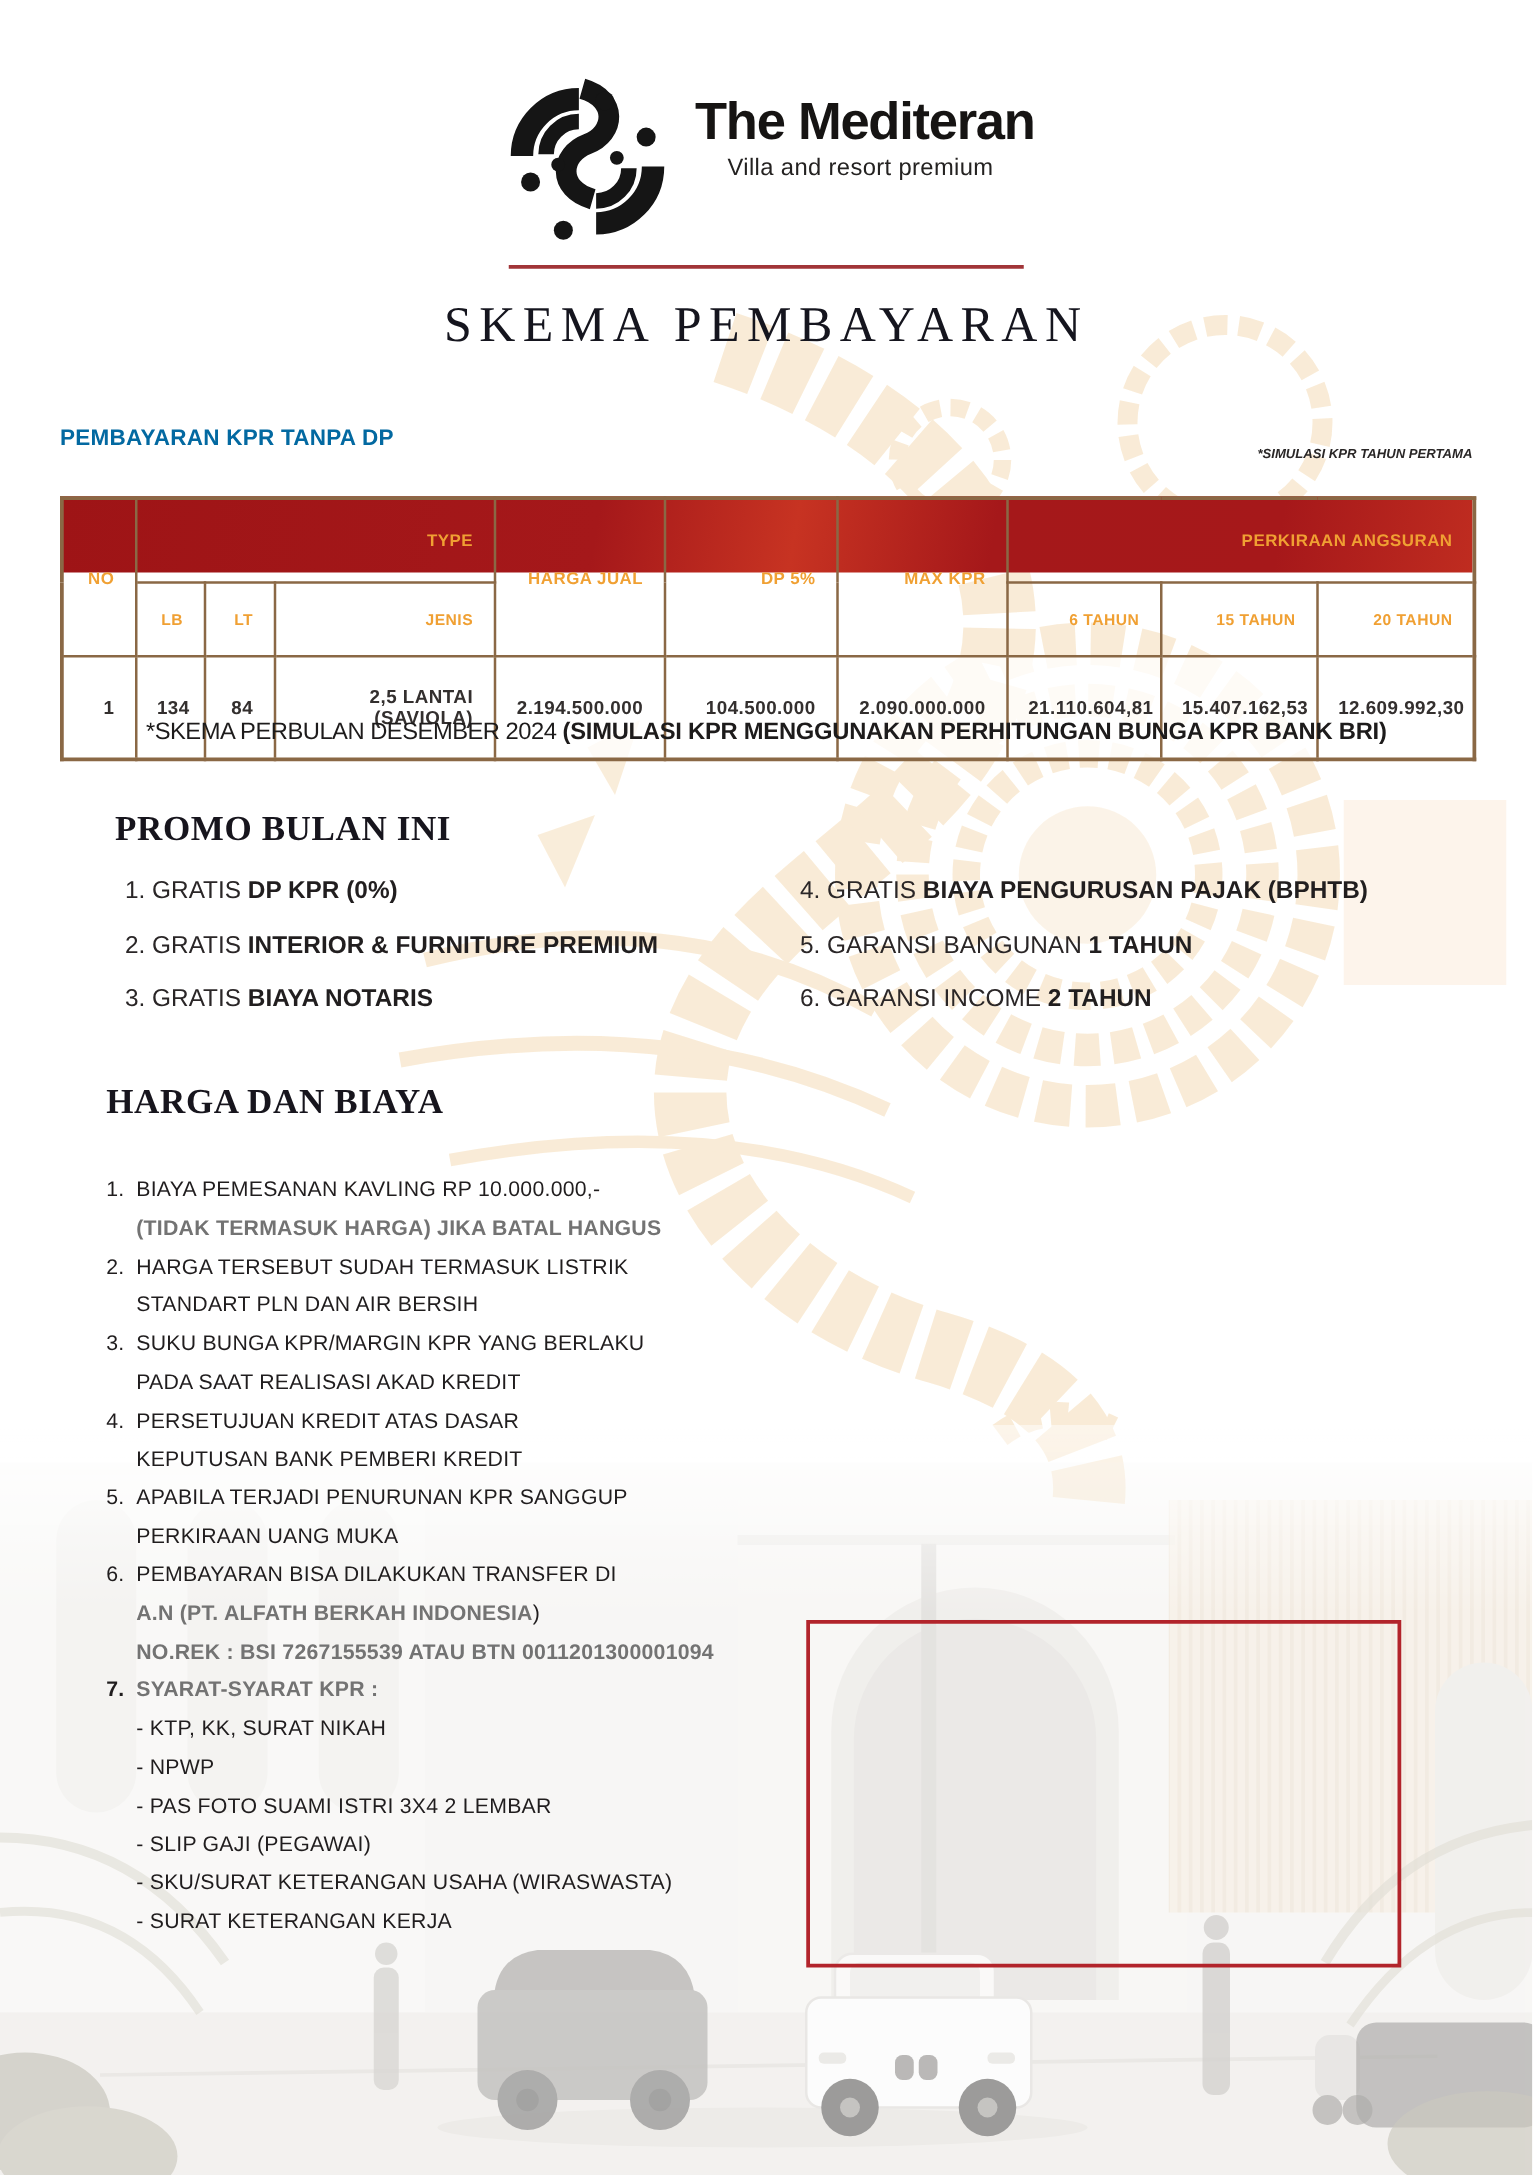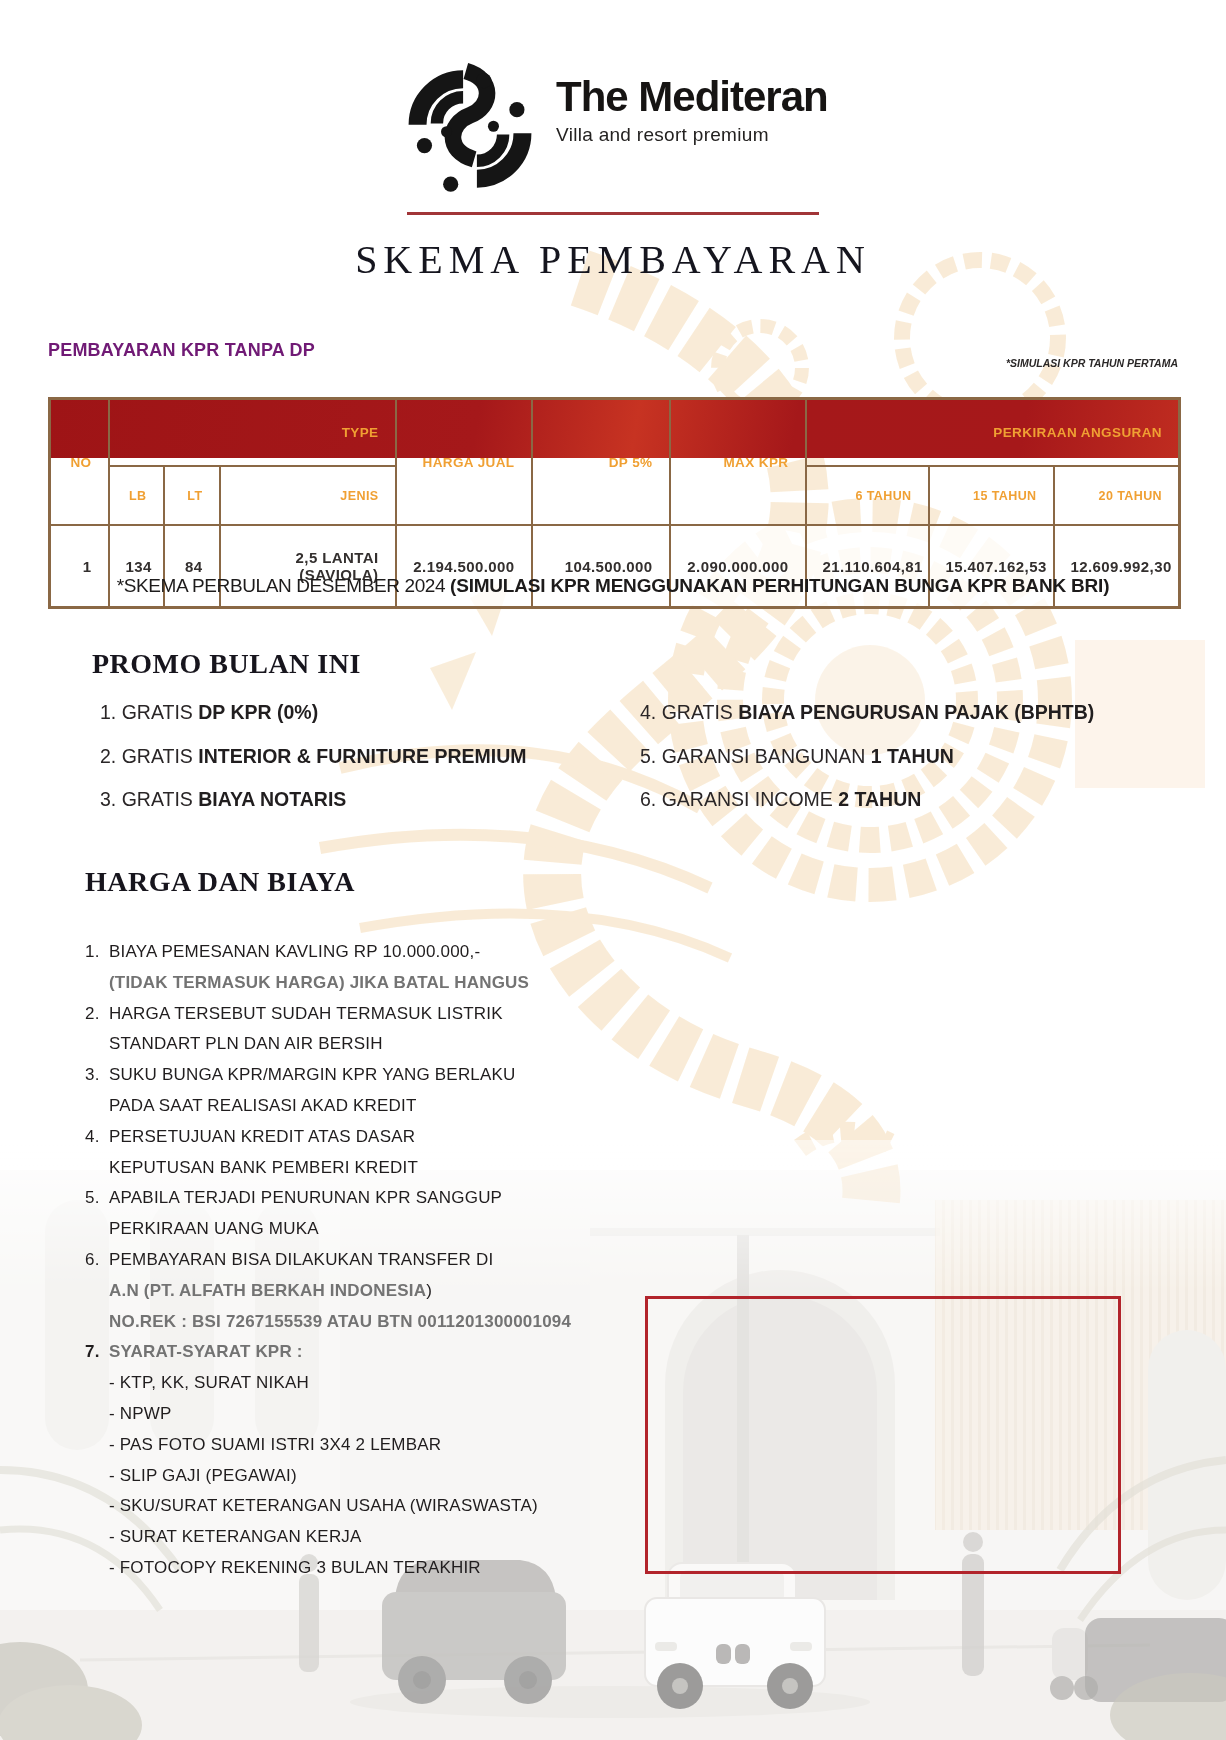--- a/index.html
+++ b/index.html
@@ -11,28 +11,28 @@
   .photo-footer{position:absolute;left:0;top:1140px;width:1226px;height:600px;z-index:0;}
   .highlight-box{position:absolute;left:645px;top:1296px;width:470px;height:272px;
                  border:3px solid #b2242b;z-index:2;}
 
   .content{position:absolute;left:0;top:0;width:1226px;height:1740px;z-index:3;}
 
   
   .brand-mark{position:absolute;left:401px;top:60px;width:138px;height:138px;}
   .brand-text{position:absolute;left:556px;top:74px;width:340px;}
   .brand-title{font-size:42px;font-weight:700;letter-spacing:-1px;color:#161413;line-height:1.1;}
-  .brand-tagline{font-size:19px;color:#242221;margin-top:4px;letter-spacing:.3px;}
+  .brand-tagline{font-size:19px;color:#242221;margin-top:4px;letter-spacing:.3px;margin-left:26px;}
   .brand-divider{position:absolute;left:407px;top:212px;width:412px;height:3px;background:#a13538;}
 
   .page-title{position:absolute;left:0;top:236px;width:1226px;text-align:center;
               font-family:"Liberation Serif",serif;font-size:40px;font-weight:400;
               letter-spacing:6px;color:#15151e;}
 
-  .kpr-heading{position:absolute;left:48px;top:340px;font-size:18px;font-weight:700;color:#701a75;letter-spacing:.2px;}
+  .kpr-heading{position:absolute;left:48px;top:340px;font-size:18px;font-weight:700;color:#0369a1;letter-spacing:.2px;}
   .sim-note{position:absolute;right:48px;top:357px;font-size:10.5px;font-weight:700;font-style:italic;color:#2a2727;}
 
   
   .thead-bg{position:absolute;left:48px;top:397px;width:1130px;height:61px;
             background:linear-gradient(100deg,#9e1416 0%,#a5181a 38%,#c73322 52%,#a5181a 66%,#a6181a 86%,#bf2c20 100%);}
   table.kpr{position:absolute;left:48px;top:397px;width:1130px;border-collapse:collapse;table-layout:fixed;}
   table.kpr th,table.kpr td{border:2.5px solid #8a6845;padding:16px;text-align:right;vertical-align:middle;}
   table.kpr{border:3px solid #8a6845;}
   table.kpr th{background:transparent;color:#f0a033;font-size:13.5px;font-weight:700;letter-spacing:.4px;}
   tr.h1 th{height:33px;} tr.h2 th{height:25px;font-size:12.5px;}
@@ -267,16 +267,15 @@
       <div class="hline"><span class="num">6.</span><span>PEMBAYARAN BISA DILAKUKAN TRANSFER DI</span></div>
       <div class="hline"><b>A.N (PT. ALFATH BERKAH INDONESIA</b><span>)</span></div>
       <div class="hline"><b>NO.REK : BSI 7267155539 ATAU BTN 0011201300001094</b></div>
       <div class="hline"><span class="num bnum">7.</span><b>SYARAT-SYARAT KPR :</b></div>
       <div class="hline"><span>- KTP, KK, SURAT NIKAH</span></div>
       <div class="hline"><span>- NPWP</span></div>
       <div class="hline"><span>- PAS FOTO SUAMI ISTRI 3X4 2 LEMBAR</span></div>
       <div class="hline"><span>- SLIP GAJI (PEGAWAI)</span></div>
       <div class="hline"><span>- SKU/SURAT KETERANGAN USAHA (WIRASWASTA)</span></div>
       <div class="hline"><span>- SURAT KETERANGAN KERJA</span></div>
-      <div class="hline"><span>- FOTOCOPY REKENING 3 BULAN TERAKHIR</span></div>
     </div>
   </div>
 </div>
 
 </body></html>

